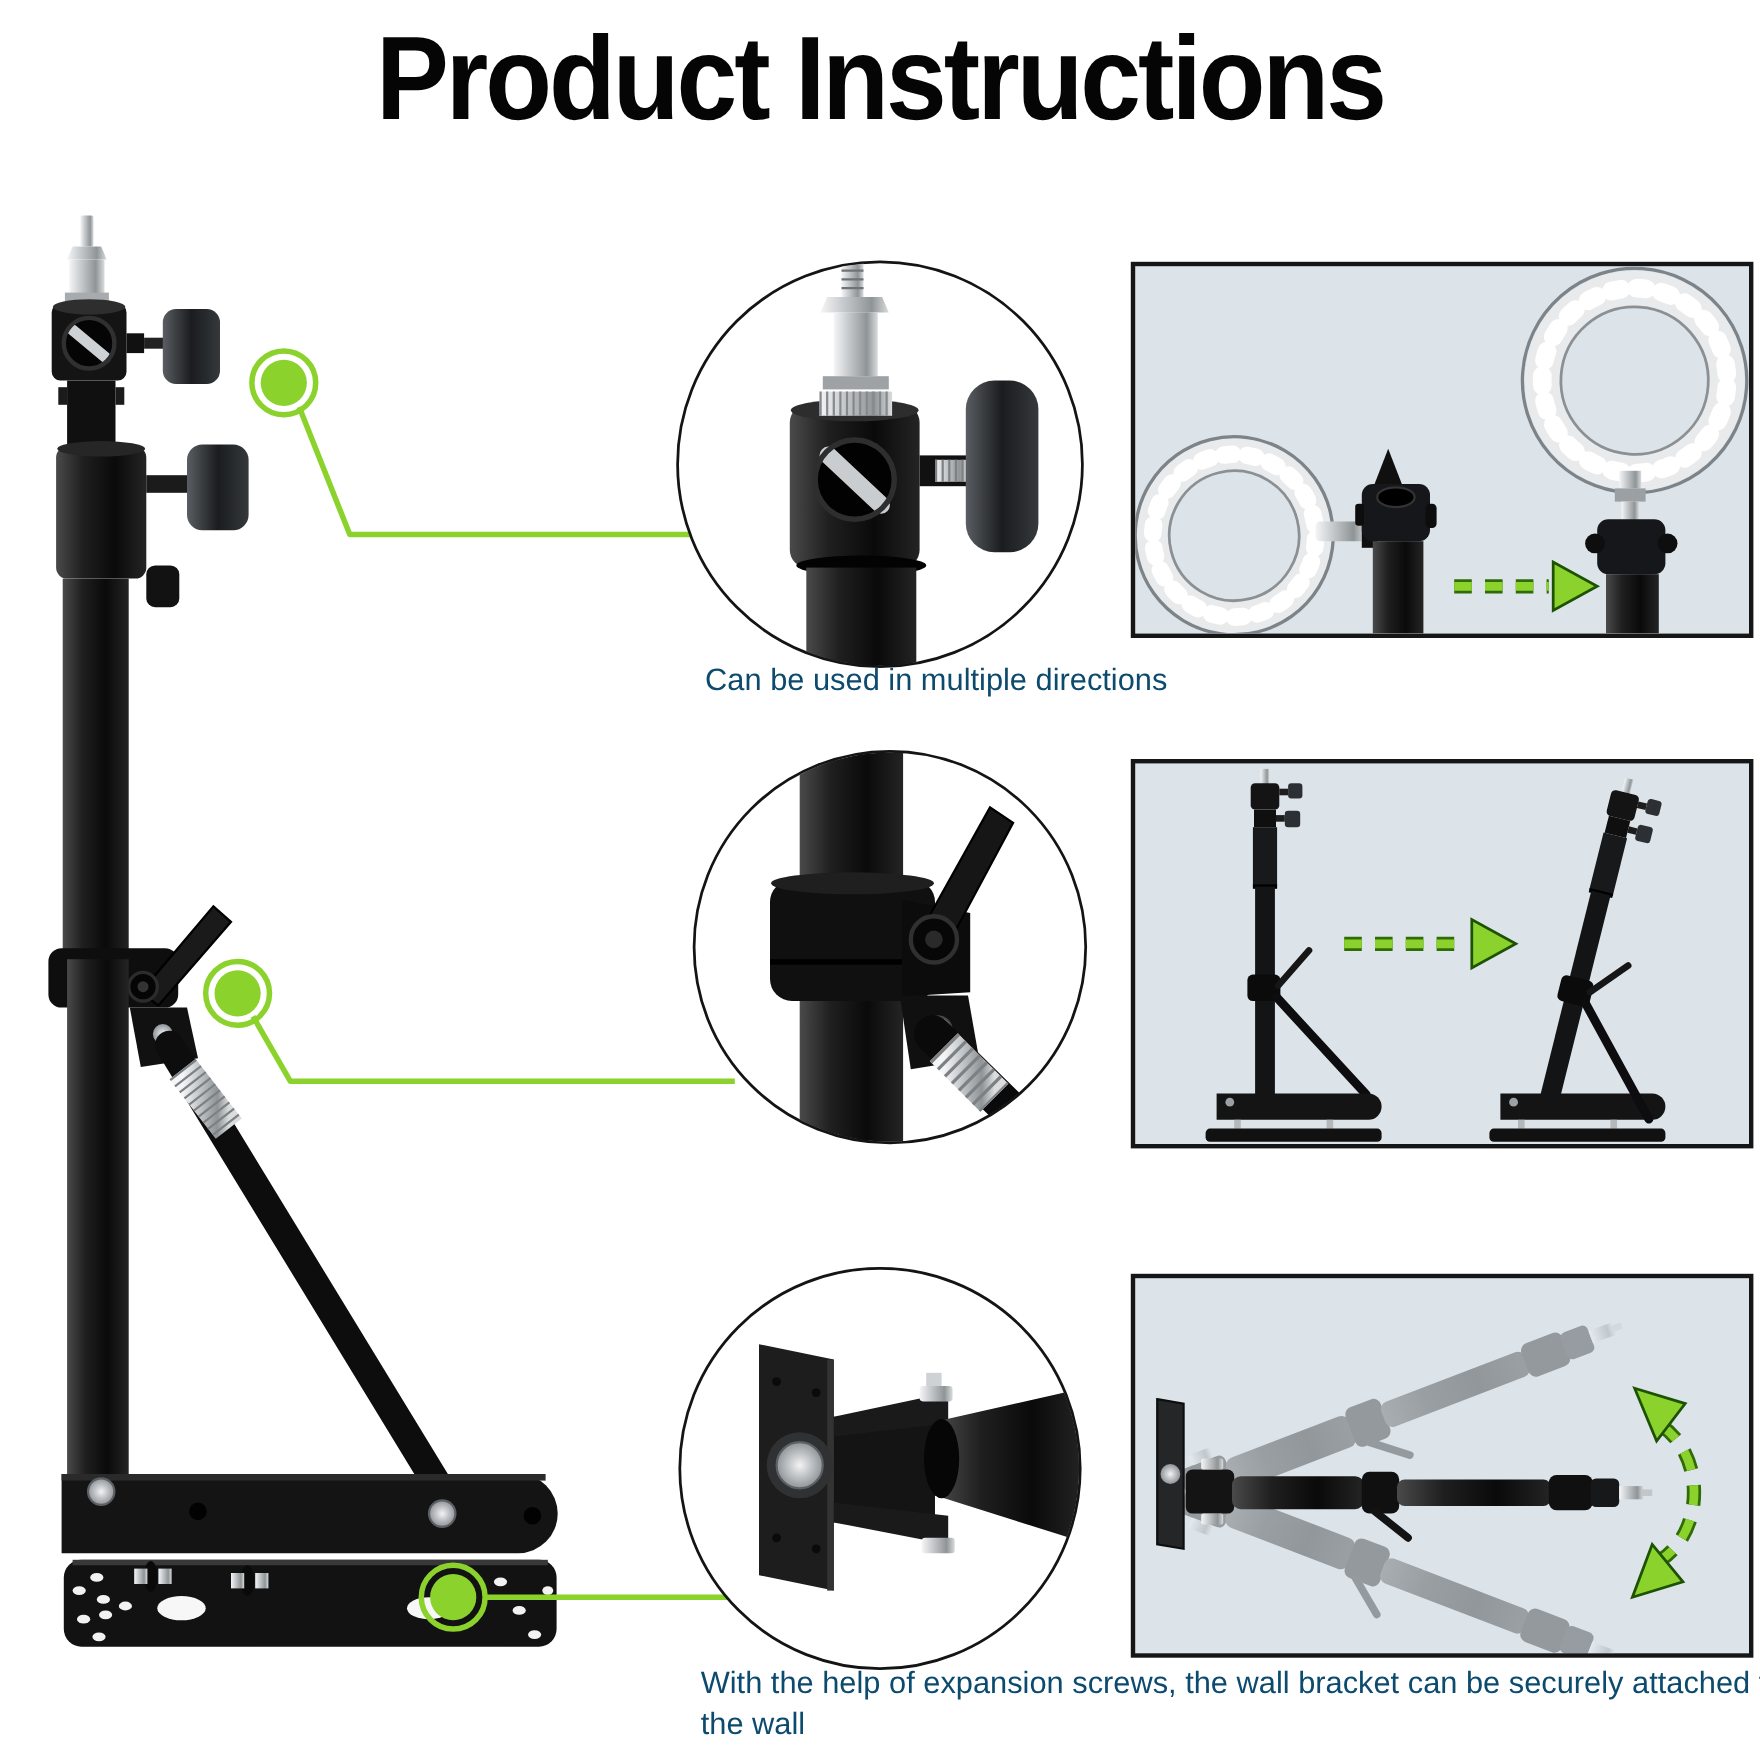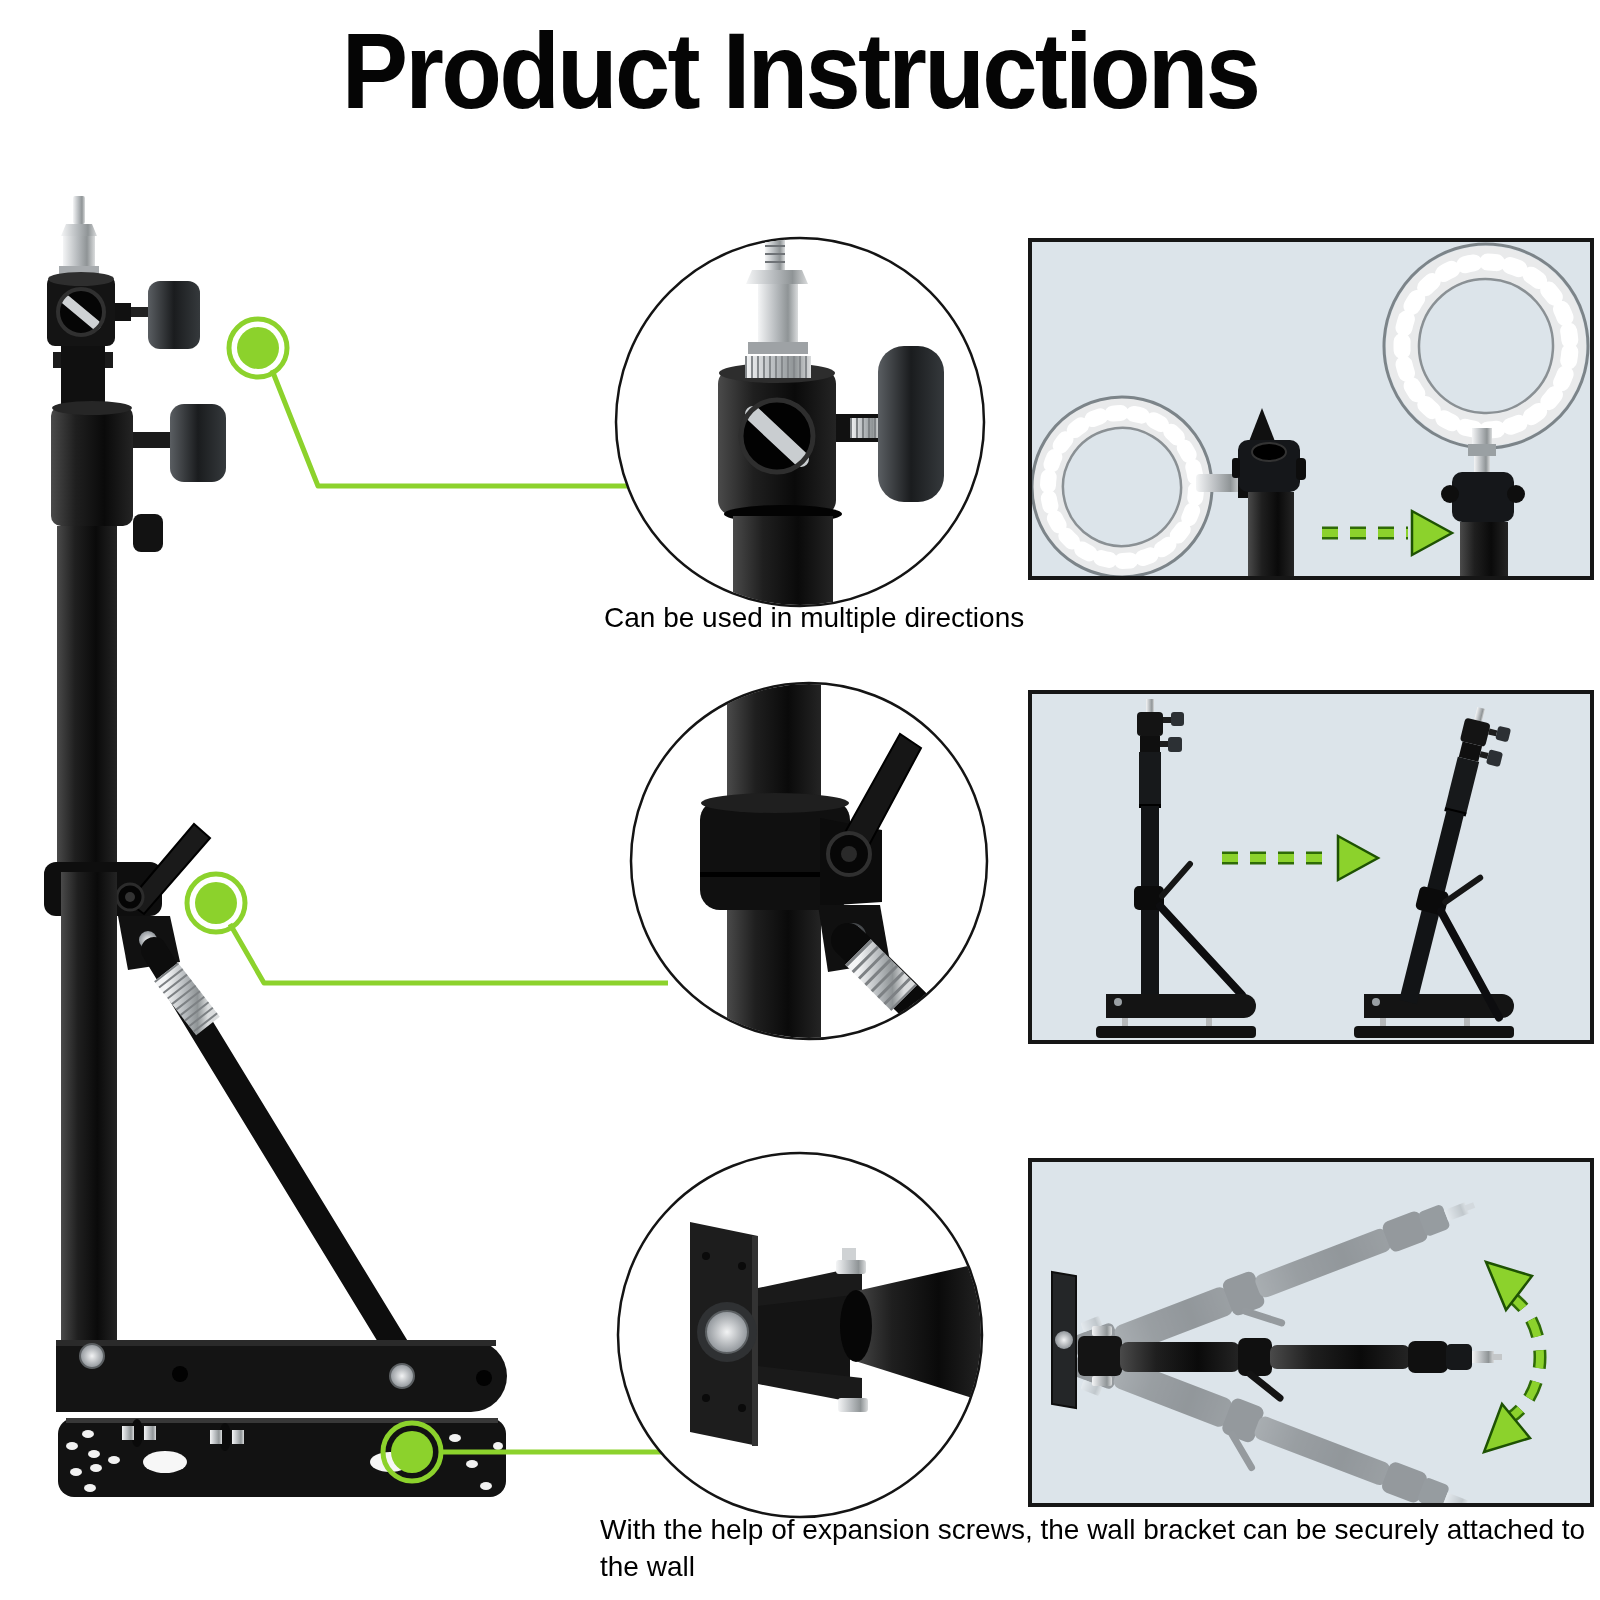--- a/index.html
+++ b/index.html
@@ -2,21 +2,21 @@
 <html><head>
 <meta charset="utf-8">
 <style>
   html,body{margin:0;padding:0;background:#ffffff;}
   .page{position:relative;width:1600px;height:1600px;background:#fff;overflow:hidden;
         font-family:"Liberation Sans",sans-serif;}
   .title{position:absolute;top:8px;left:50%;transform:translateX(-50%) scaleX(.92);
          transform-origin:center;margin:0;font-weight:bold;font-size:108px;letter-spacing:-3px;
          color:#050505;white-space:nowrap;}
   .art{position:absolute;left:0;top:0;}
-  .caption{position:absolute;color:#000000;font-size:28px;line-height:1.32;}
+  .caption{position:absolute;color:#0c4a6e;font-size:28px;line-height:1.32;margin-left:37px;}
   #cap1{left:604px;top:600px;width:560px;}
   #cap2{left:600px;top:1050px;width:990px;}
   #cap3{left:600px;top:1512px;width:1000px;}
   .ghost{opacity:.35;}
 </style>
 </head>
 <body>
 
 <div class="page">
 

